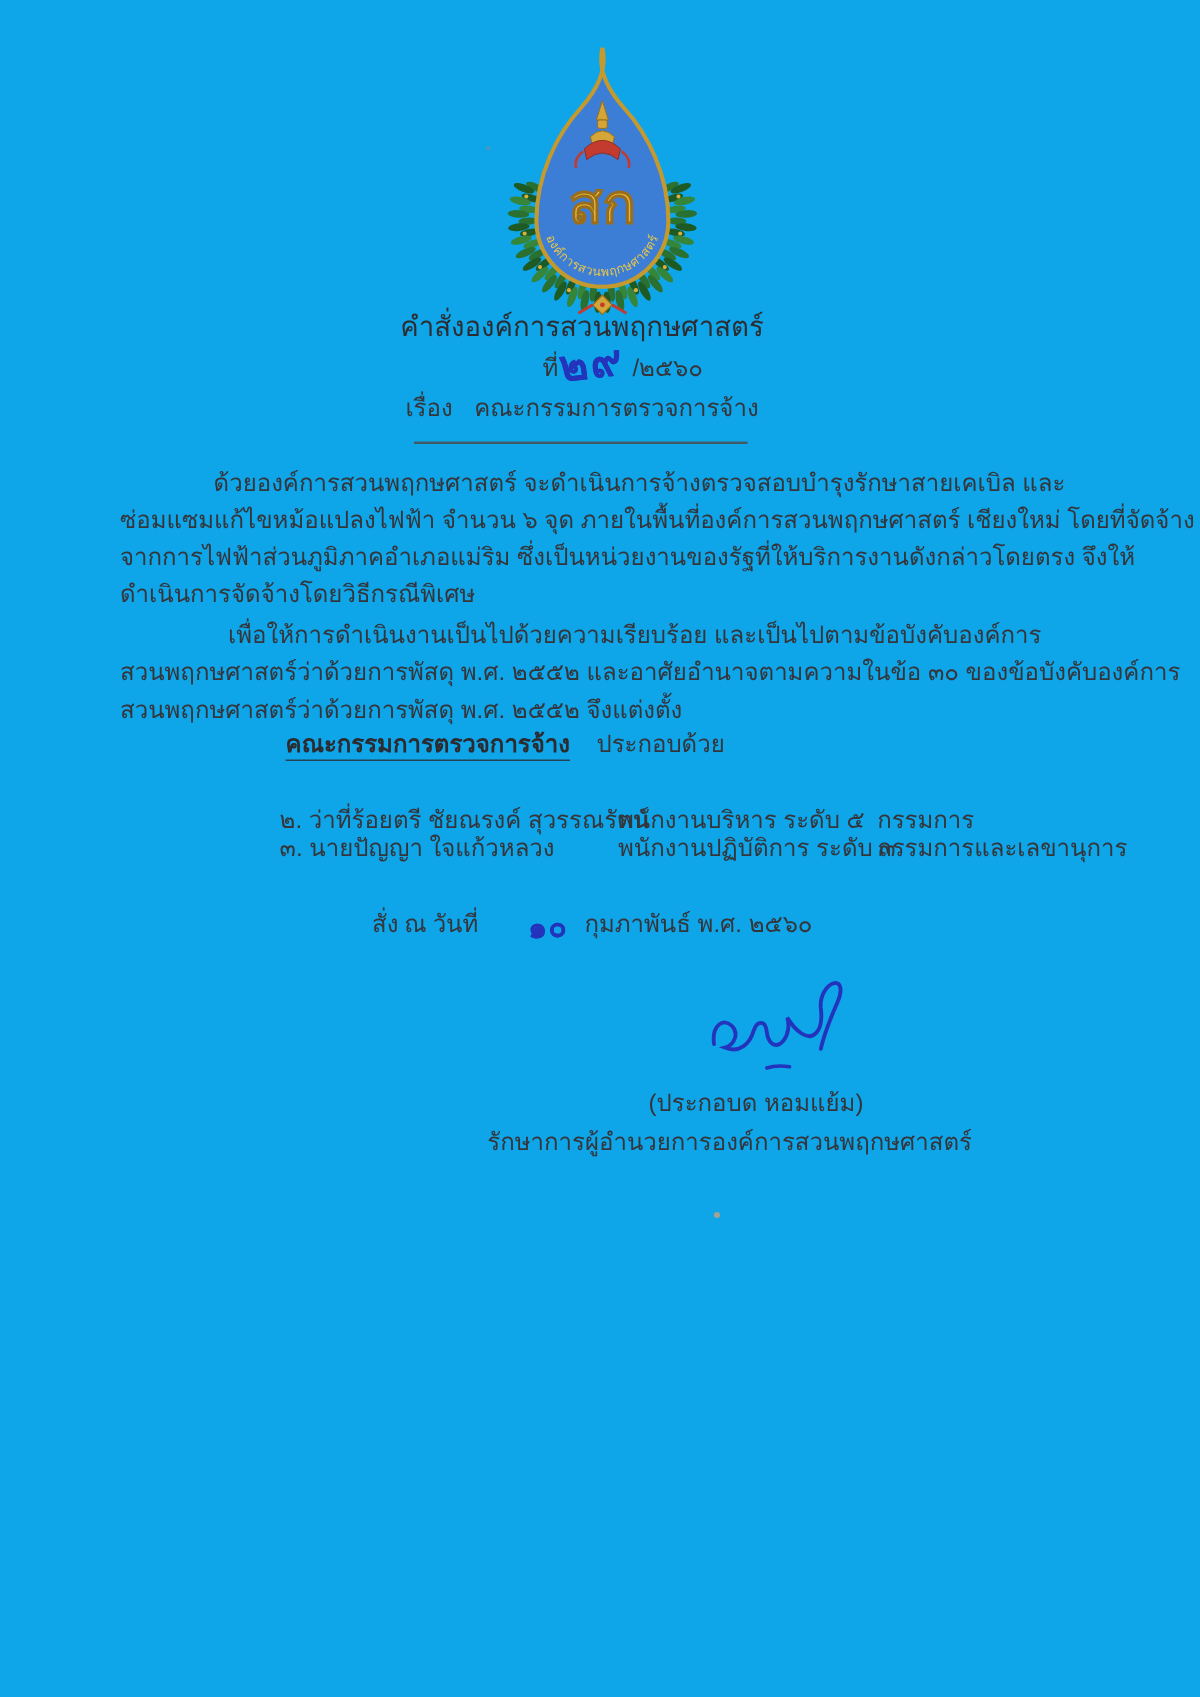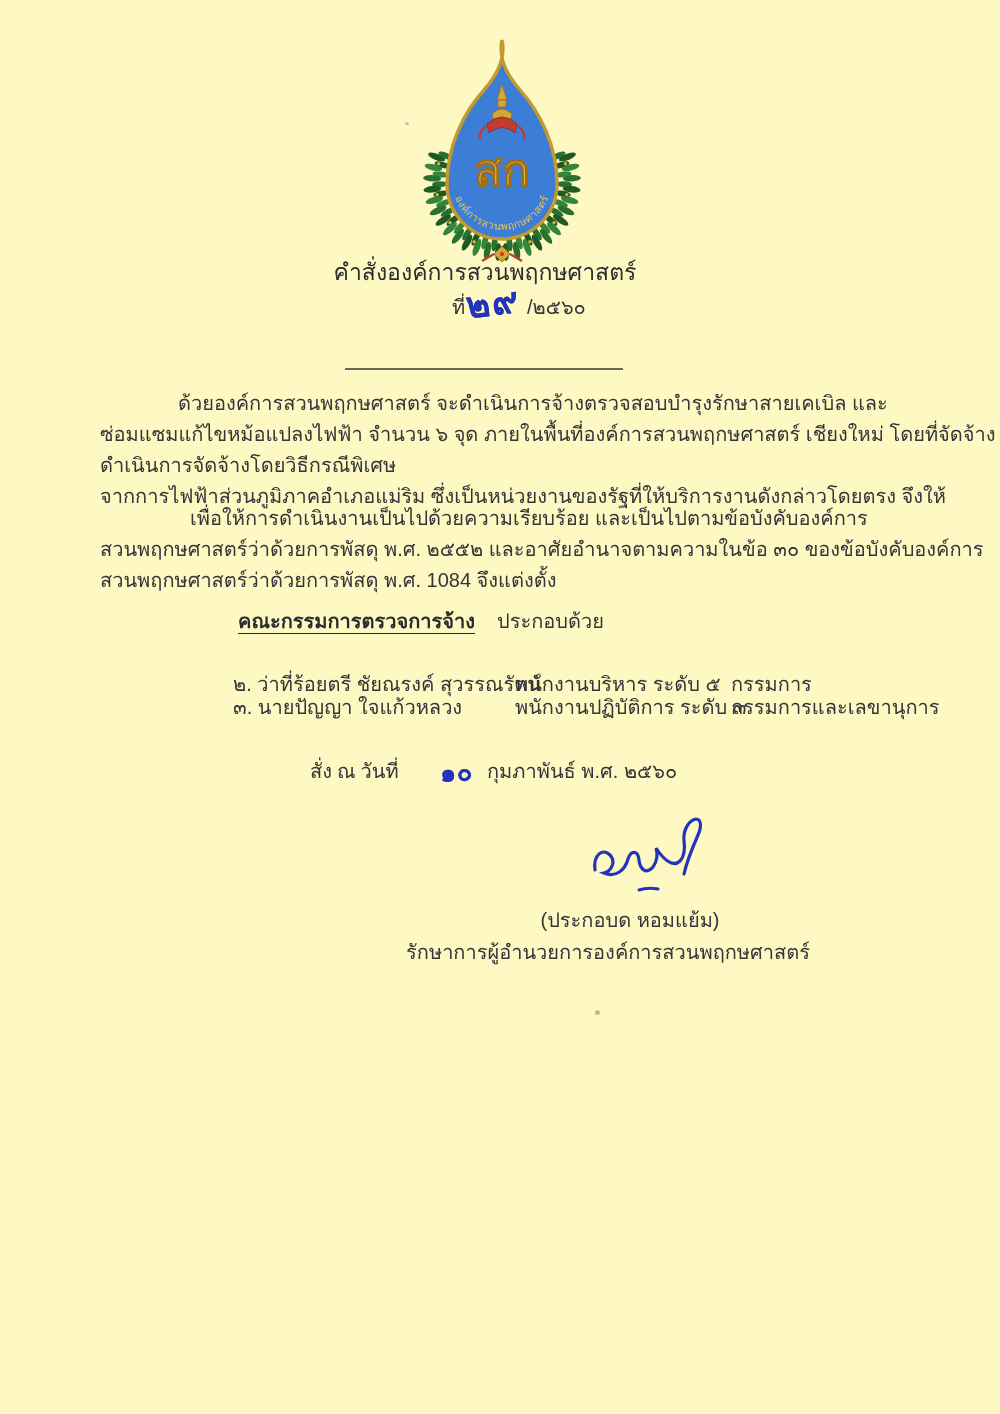--- a/index.html
+++ b/index.html
@@ -12,21 +12,21 @@
     --green:#2a7030;
   }
   *{margin:0;padding:0;box-sizing:border-box;}
   html,body{background:#ffffff;}
   body{
     font-family:"Liberation Sans", sans-serif;
     color:var(--text);
     width:1000px;height:1414px;
     position:relative;overflow:hidden;
   }
-  .page{position:absolute;inset:0;background:#fef9c3;}
+  .page{position:absolute;inset:0;background:#0ea5e9;}
   .abs{position:absolute;}
   .doc-text{font-size:20px;line-height:31px;white-space:nowrap;color:var(--text);}
   .center-wrap{left:0;width:970px;text-align:center;}
   .title-line{font-size:23px;color:#2d2d31;}
   .subject-label{margin-right:18px;}
   .divider{height:2px;background:#4c4c4c;opacity:.85;}
   .para{left:100px;width:860px;}
   .para .line{font-size:20px;line-height:31px;white-space:nowrap;color:var(--text);}
   .indent1{padding-left:78px;}
   .indent2{padding-left:90px;}
@@ -144,34 +144,37 @@
   </svg>
 
   <div class="abs center-wrap" style="top:254px;">
     <div class="title-line">คำสั่งองค์การสวนพฤกษศาสตร์</div>
   </div>
 
   <div class="abs doc-text" style="left:452px;top:292px;">ที่</div>
   <div class="abs handwriting hw-number" style="left:466px;top:274px;">๒๙</div>
   <div class="abs doc-text" style="left:527px;top:292px;">/๒๕๖๐</div>
 
+  <div class="abs center-wrap" style="top:326px;">
+    <span class="doc-text subject-label">เรื่อง</span><span class="doc-text">คณะกรรมการตรวจการจ้าง</span>
+  </div>
 
   <div class="abs divider" style="left:345px;top:368px;width:278px;"></div>
 
   <div class="abs para" style="top:388px;">
     <div class="line indent1">ด้วยองค์การสวนพฤกษศาสตร์ จะดำเนินการจ้างตรวจสอบบำรุงรักษาสายเคเบิล และ</div>
     <div class="line">ซ่อมแซมแก้ไขหม้อแปลงไฟฟ้า จำนวน ๖ จุด ภายในพื้นที่องค์การสวนพฤกษศาสตร์ เชียงใหม่ โดยที่จัดจ้าง</div>
+    <div class="line">จากการไฟฟ้าส่วนภูมิภาคอำเภอแม่ริม ซึ่งเป็นหน่วยงานของรัฐที่ให้บริการงานดังกล่าวโดยตรง จึงให้</div>
     <div class="line">ดำเนินการจัดจ้างโดยวิธีกรณีพิเศษ</div>
-    <div class="line">จากการไฟฟ้าส่วนภูมิภาคอำเภอแม่ริม ซึ่งเป็นหน่วยงานของรัฐที่ให้บริการงานดังกล่าวโดยตรง จึงให้</div>
-  </div>
-
-  <div class="abs para" style="top:503px;">
+  </div>
+
+  <div class="abs para" style="top:515px;">
     <div class="line indent2">เพื่อให้การดำเนินงานเป็นไปด้วยความเรียบร้อย และเป็นไปตามข้อบังคับองค์การ</div>
     <div class="line">สวนพฤกษศาสตร์ว่าด้วยการพัสดุ พ.ศ. ๒๕๕๒ และอาศัยอำนาจตามความในข้อ ๓๐ ของข้อบังคับองค์การ</div>
-    <div class="line">สวนพฤกษศาสตร์ว่าด้วยการพัสดุ พ.ศ. 1084 จึงแต่งตั้ง</div>
+    <div class="line">สวนพฤกษศาสตร์ว่าด้วยการพัสดุ พ.ศ. ๒๕๕๒ จึงแต่งตั้ง</div>
   </div>
 
   <div class="abs doc-text" style="left:238px;top:606px;">
     <span class="committee-heading">คณะกรรมการตรวจการจ้าง</span><span class="committee-suffix">ประกอบด้วย</span>
   </div>
 
   <div class="abs member-row doc-text" style="top:669px;">
     <span class="col-name">๒. ว่าที่ร้อยตรี ชัยณรงค์ สุวรรณรัตน์</span>
     <span class="col-pos">พนักงานบริหาร ระดับ ๕</span>
     <span class="col-role">กรรมการ</span>

